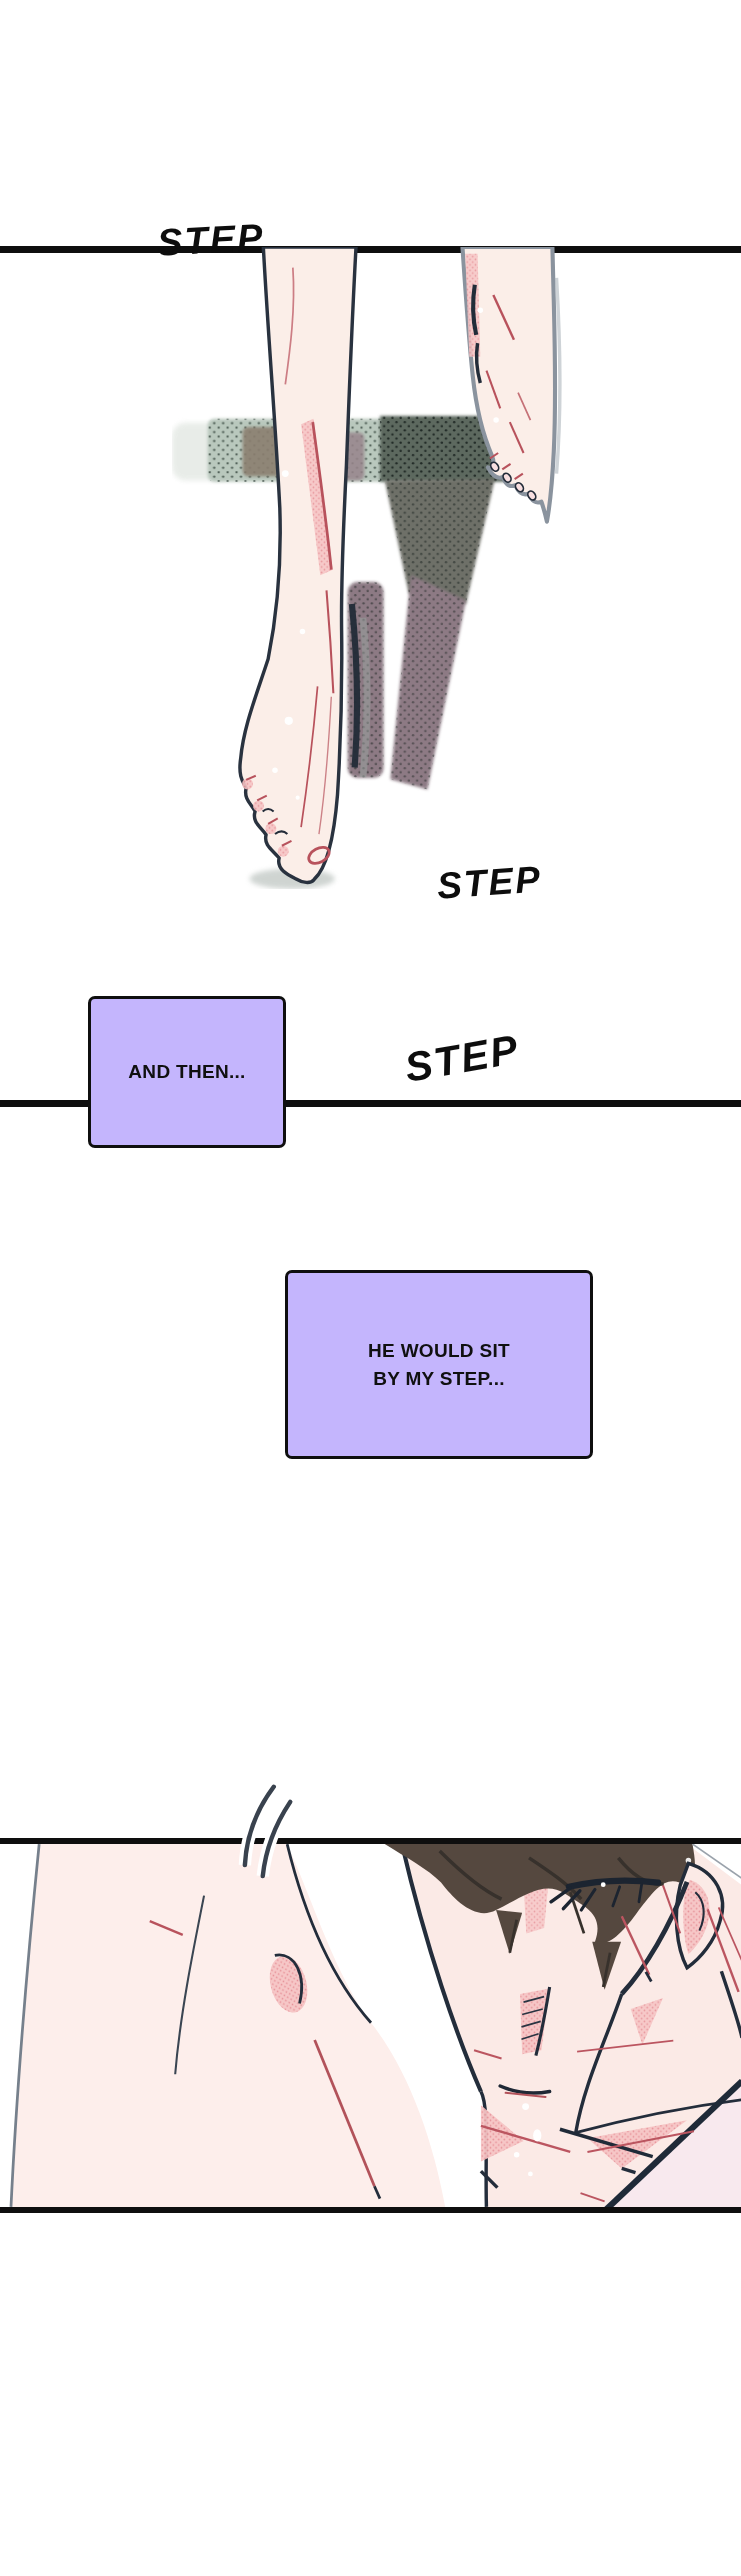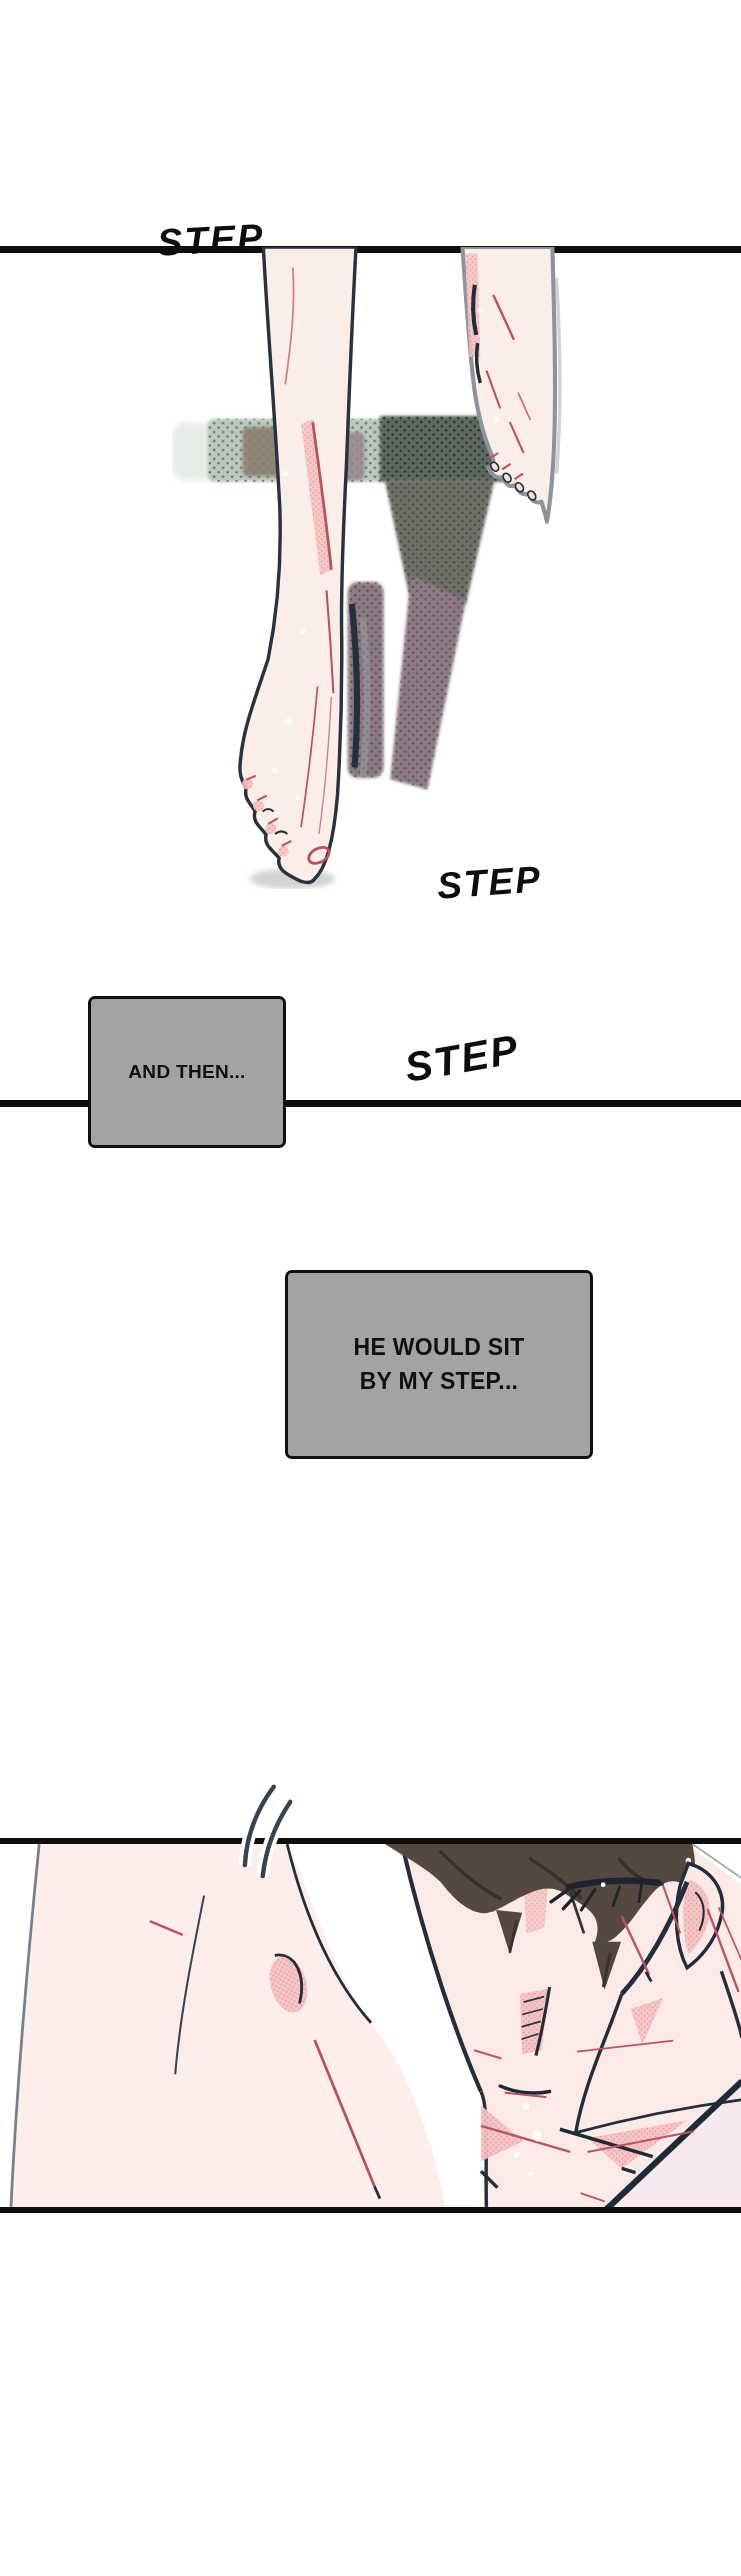--- a/index.html
+++ b/index.html
@@ -20,28 +20,28 @@
   .sfx-2 { left:437px; top:864px; font-size:37px; transform:rotate(-4deg); }
   .sfx-3 {
     left:409px; top:1048px; font-size:41px; transform:rotate(-10deg);
     transform-origin:left bottom; z-index:6;
     text-shadow:
       -2.7px 0 0 #fff, 2.7px 0 0 #fff, 0 -2.7px 0 #fff, 0 2.7px 0 #fff,
       -2.1px -2.1px 0 #fff, 2.1px -2.1px 0 #fff, -2.1px 2.1px 0 #fff, 2.1px 2.1px 0 #fff,
       -4.1px 1.4px 0 #fff, 4.1px 1.4px 0 #fff;
   }
   .caption-box {
-    position:absolute; box-sizing:border-box; background:#a3a3a3;
+    position:absolute; box-sizing:border-box; background:#c4b5fd;
     border:3.4px solid #0f0f0f; border-radius:6.9px;
     display:flex; flex-direction:column; align-items:center; justify-content:center;
     text-align:center; color:#101010; font-weight:700; z-index:5;
     letter-spacing:0.3px;
   }
   .caption-1 { left:88px; top:996px; width:198px; height:152px; font-size:19px; }
-  .caption-2 { left:285px; top:1270px; width:308px; height:189px; font-size:23px; line-height:1.45; }
+  .caption-2 { left:285px; top:1270px; width:308px; height:189px; font-size:19px; line-height:1.45; }
   .art { position:absolute; display:block; }
   .legs-art { left:172px; top:247px; z-index:2; }
   .panel-man {
     position:absolute; left:0; top:1838px; width:742px; z-index:1;
     border-top:6.9px solid #0e0e0e; border-bottom:6.9px solid #0e0e0e;
     background:#ffffff;
   }
   .motion-lines { left:231px; top:1784px; z-index:3; }
 </style>
 </head>

